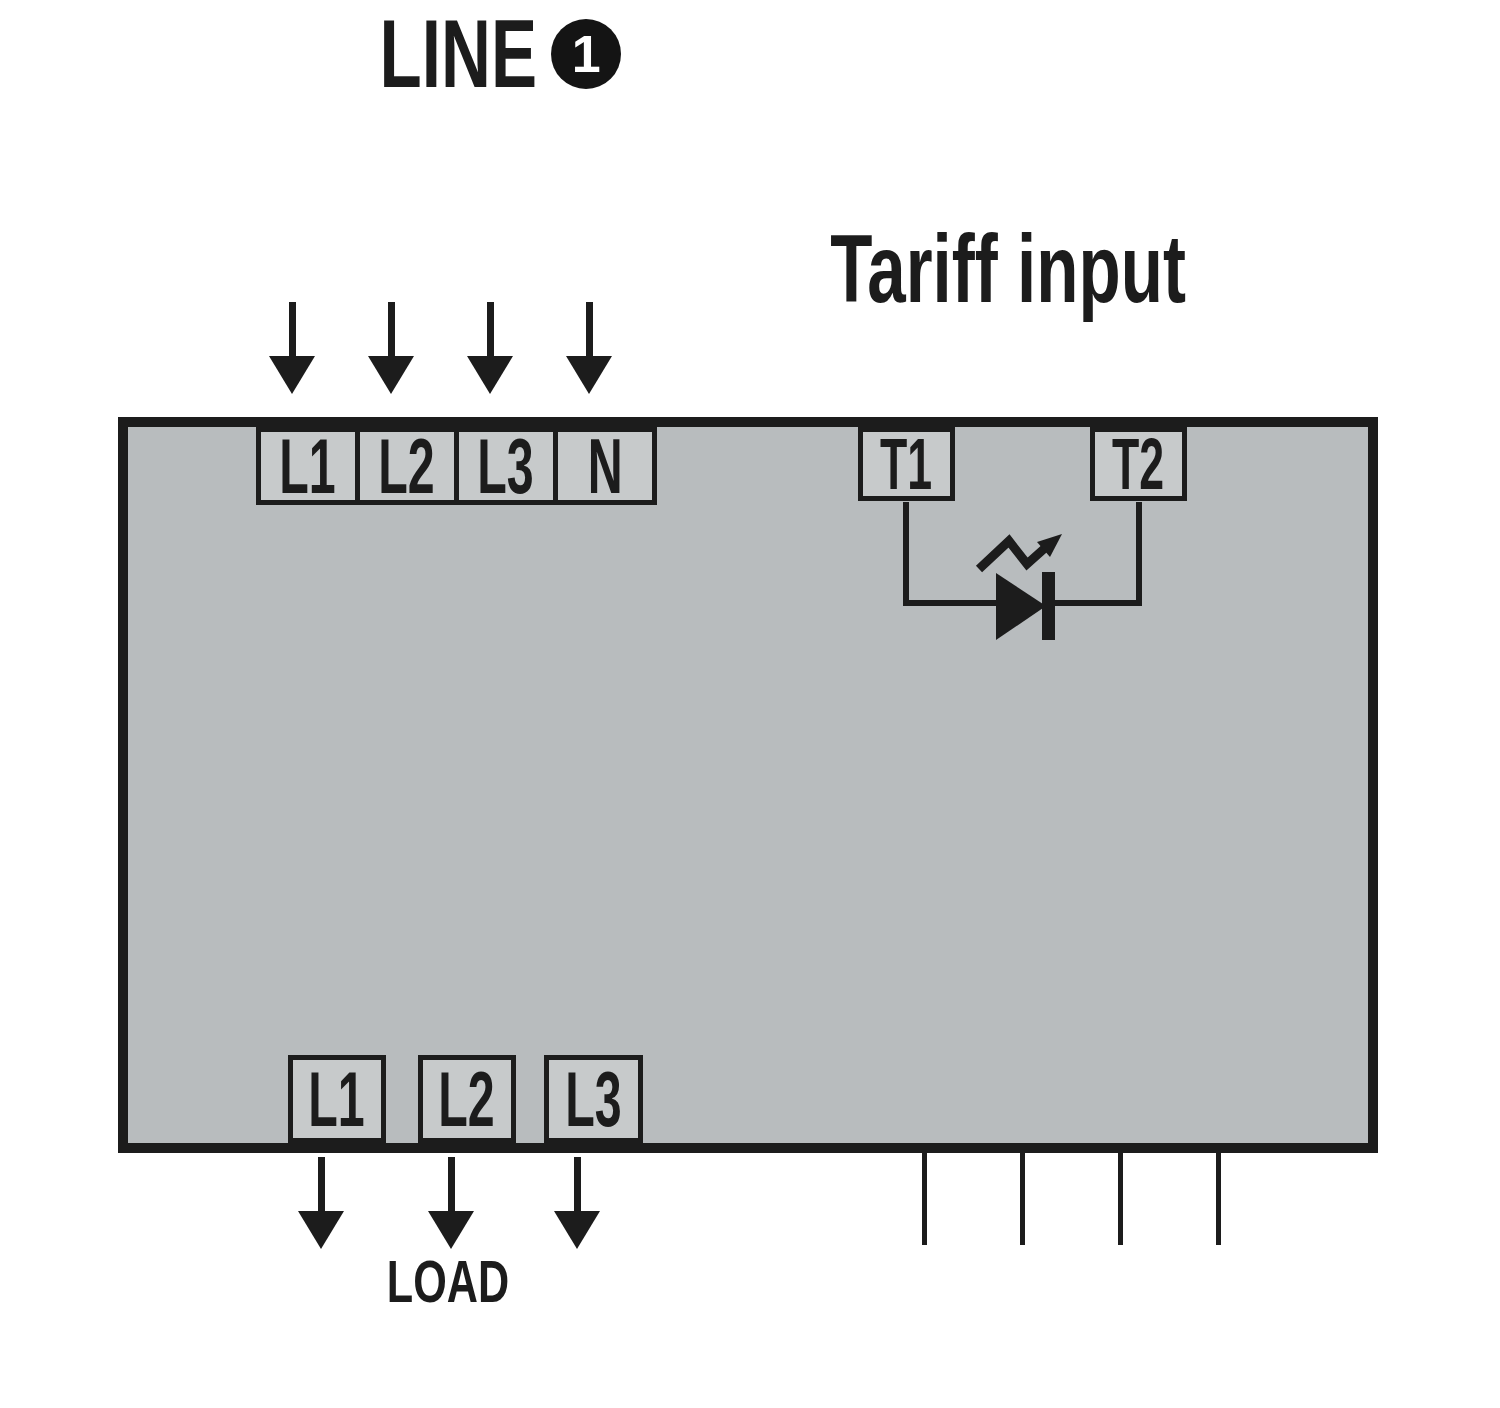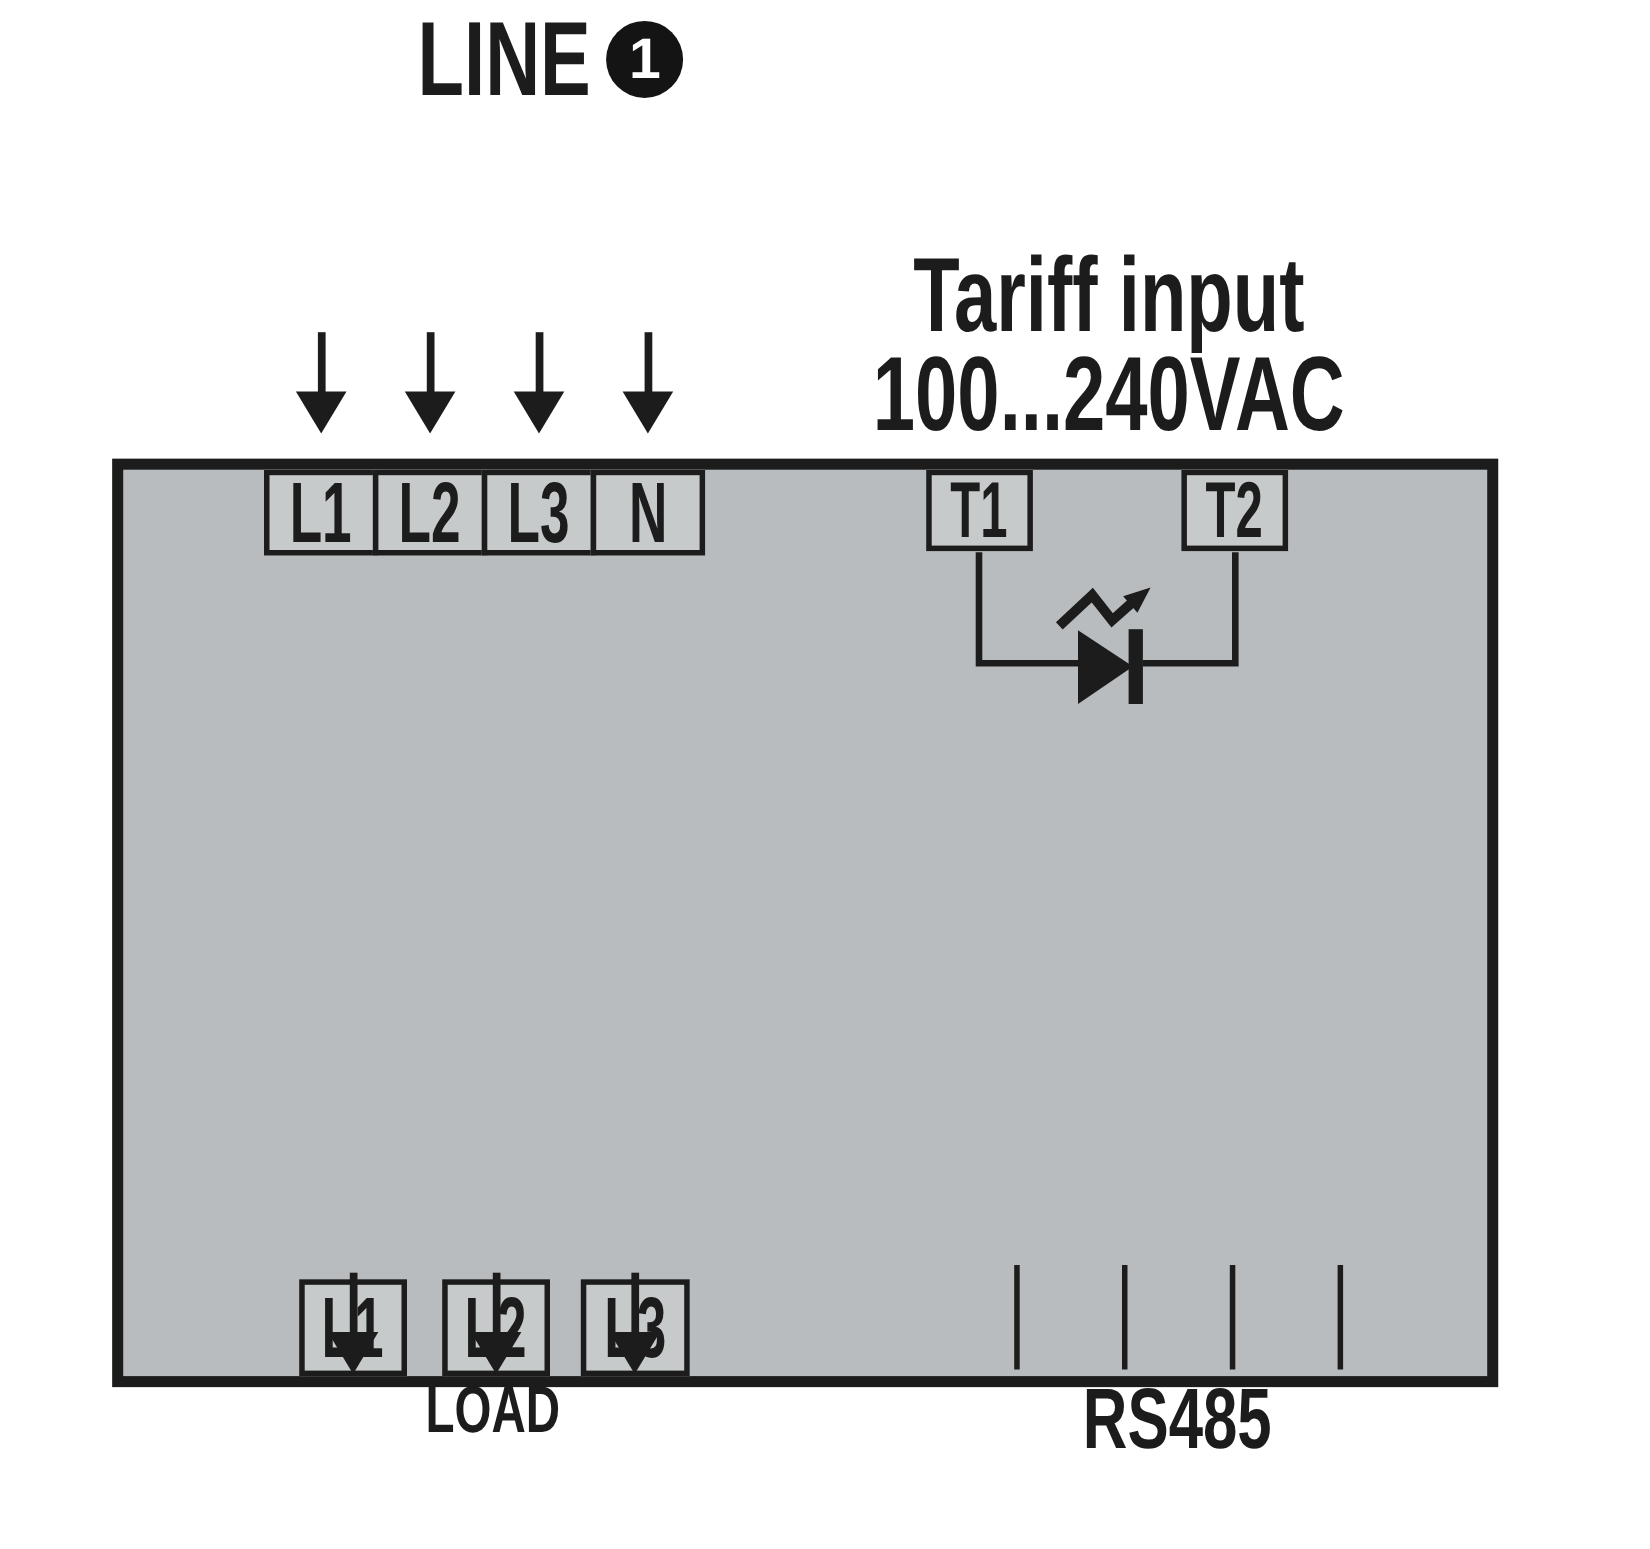--- a/index.html
+++ b/index.html
@@ -25,21 +25,21 @@
   .badge{
     width:70px;height:70px;border-radius:50%;background:#141414;color:#fff;
     display:flex;align-items:center;justify-content:center;
     font-size:52px;font-weight:bold;margin-left:-16px;flex:0 0 auto;
   }
   .tariff-block{position:absolute;left:808px;top:224px;width:400px;}
   .trow{height:90px;display:flex;align-items:center;justify-content:center;font-size:96px;line-height:1;}
 
   
   .meter{
-    position:absolute;left:102px;top:417px;width:1260px;height:844px;
+    position:absolute;left:118px;top:417px;width:1260px;height:736px;
     background:var(--meter-fill);border:10px solid var(--ink);box-sizing:border-box;
   }
   .cell{
     background:var(--terminal-fill);border:5px solid var(--ink);box-sizing:border-box;
     display:flex;align-items:center;justify-content:center;font-size:78px;line-height:1;
   }
   .strip{position:absolute;display:flex;}
   .strip .cell + .cell{margin-left:-5px;}
   .top-strip{left:128px;top:0;}
   .top-strip .cell{width:104px;height:78px;}
@@ -67,23 +67,20 @@
   <div class="line-block">
     <div class="hrow hrow-shift">
       <span class="cond">LINE</span>
       <span class="badge">1</span>
     </div>
   </div>
 
   <div class="tariff-block">
     <div class="trow">
       <span class="cond">Tariff input</span>
-    </div>
-    <div class="trow">
-      <span class="cond">100...240VAC</span>
     </div>
   </div>
 
   <div class="darr" style="left:269px;top:302px;">
       <div class="stem"></div>
       <div class="head"></div>
     </div>
   <div class="darr" style="left:368px;top:302px;">
       <div class="stem"></div>
       <div class="head"></div>
@@ -162,17 +159,14 @@
     </div>
 
   <div class="vline" style="left:922px;"></div>
   <div class="vline" style="left:1020px;"></div>
   <div class="vline" style="left:1118px;"></div>
   <div class="vline" style="left:1216px;"></div>
 
   <div class="under-label load-label">
     <span class="cond">LOAD</span>
   </div>
-  <div class="under-label rs485-label">
-    <span class="cond">RS485</span>
-  </div>
 
 </div>
 
 </body></html>

